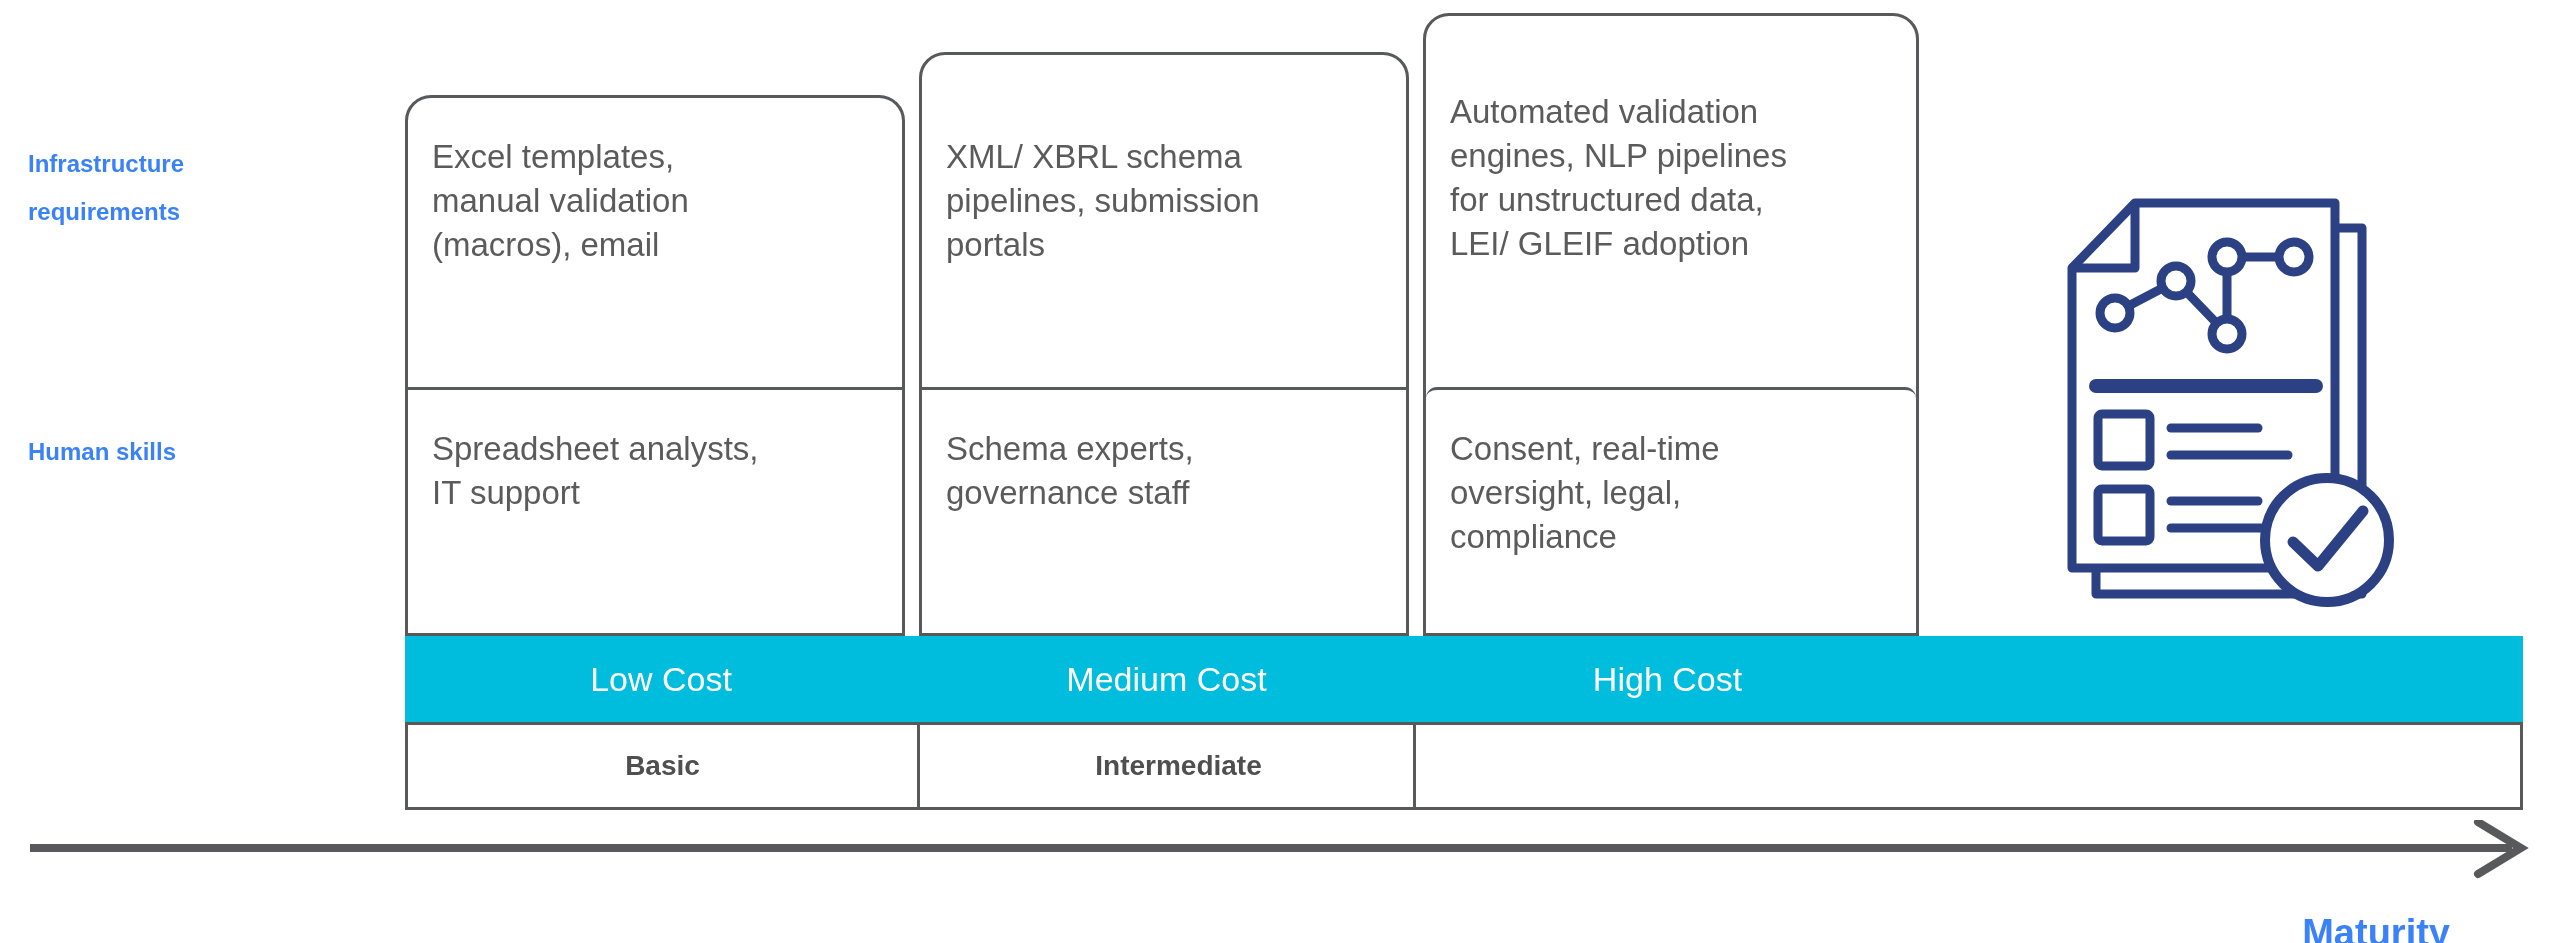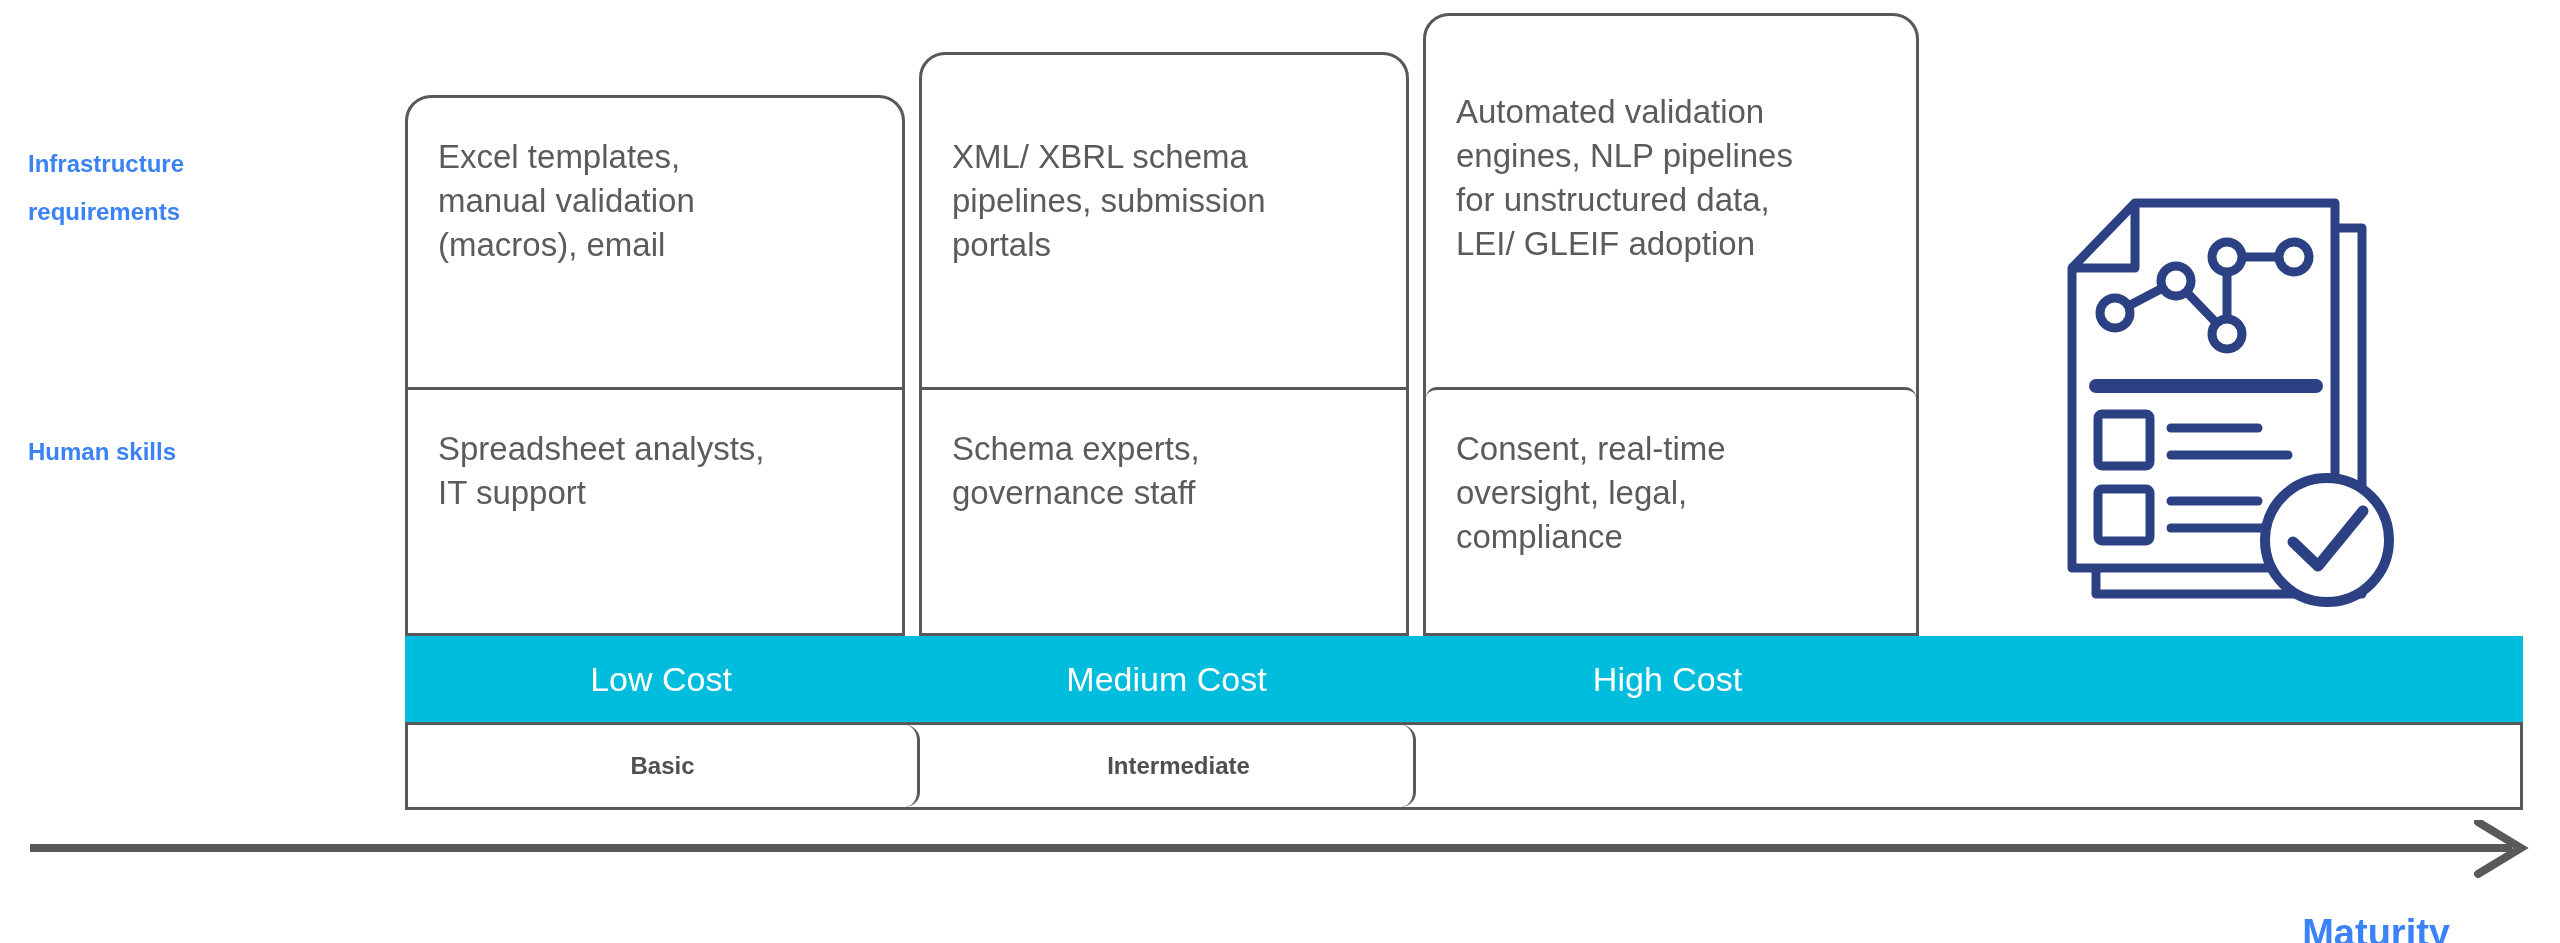--- a/index.html
+++ b/index.html
@@ -28,21 +28,21 @@
     border-radius:26px 26px 0 0;
     box-sizing:border-box;
   }
   .card-1{left:405px;top:95px;width:500px;height:541px;}
   .card-2{left:919px;top:52px;width:490px;height:584px;}
   .card-3{left:1423px;top:13px;width:496px;height:623px;}
 
   .cell{
     position:absolute;left:0;right:0;
     box-sizing:border-box;
-    padding-left:30px;padding-right:36px;
+    padding-left:24px;padding-right:36px;
     font-size:33px;line-height:44px;color:#5b5b5b;
     white-space:pre-line;
   }
   .infra{top:0;}
   .card-1 .infra{height:289px;padding-top:37px;}
   .card-2 .infra{height:332px;padding-top:80px;}
   .card-3 .infra{height:371px;padding-top:74px;}
   .skills{
     bottom:0;
     border-top:3px solid #58595b;
@@ -71,23 +71,22 @@
   .level-row{
     position:absolute;left:405px;top:722px;
     width:2118px;height:88px;
     background:#ffffff;
     border:3px solid #58595b;
     box-sizing:border-box;
     display:flex;
   }
   .level{
     display:flex;align-items:center;justify-content:center;
-    font-size:24px;font-weight:bold;color:#4f4f4f;
+    font-size:28px;font-weight:bold;color:#4f4f4f;
     box-sizing:border-box;
-    border-radius:15px;
   }
   .level.l1{width:512px;border-right:3px solid #58595b;}
   .level.l2{width:496px;border-right:3px solid #58595b;padding-left:24px;}
   .level.l3{width:503px;}
   .level.filler{flex:1;}
 
   
   .arrow{position:absolute;left:0;top:820px;width:2560px;height:70px;}
 
   .maturity{

